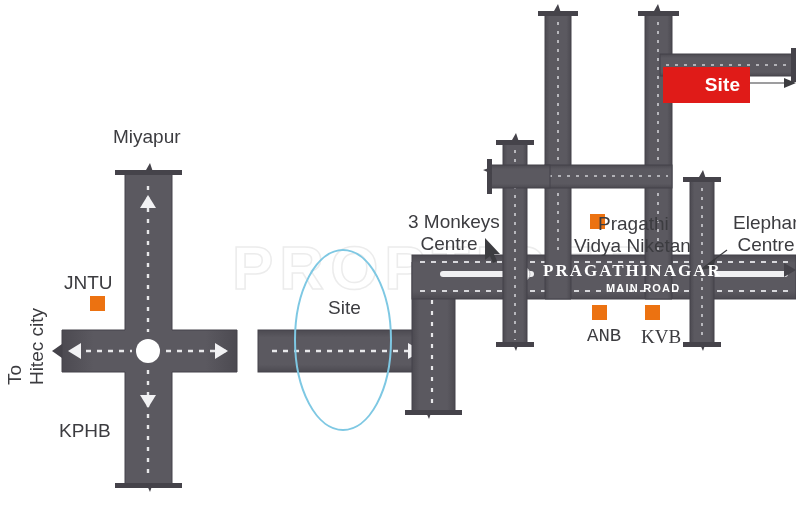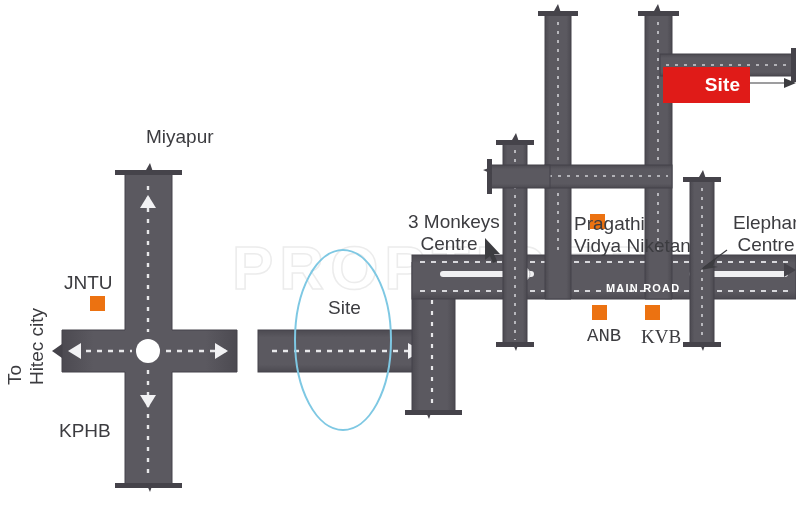--- a/index.html
+++ b/index.html
@@ -204,38 +204,39 @@
     </g>
   </svg>
 
   <div class="site-box" style="left:663px;top:67px;width:55px;height:36px;padding-left:32px;">Site</div>
 
   <div class="poi-sq" style="left:90px;top:296px;"></div>
   <div class="poi-sq" style="left:590px;top:214px;"></div>
   <div class="poi-sq" style="left:592px;top:305px;"></div>
   <div class="poi-sq" style="left:645px;top:305px;"></div>
 
-  <div class="lbl lbl-major" style="left:113px;top:126px;margin-left:33px;">Miyapur</div>
+  <div class="lbl lbl-major" style="left:113px;top:126px;">Miyapur</div>
 
   <div class="lbl lbl-major" style="left:64px;top:272px;">JNTU</div>
 
   <div class="vert-txt" style="left:4px;top:308px;">To<br>Hitec city</div>
 
   <div class="lbl lbl-major" style="left:59px;top:408px;margin-top:12px;">KPHB</div>
 
 
   <div class="lbl lbl-major" style="left:328px;top:297px;">Site</div>
 
   <div class="lbl lbl-mid lbl-center" style="left:408px;top:211px;width:82px;">3 Monkeys<br>Centre</div>
 
   <div class="lbl lbl-mid lbl-center" style="left:574px;top:213px;width:112px;text-align:left;">
-    <span style="display:inline-block;">Pragathi</span><br>Vidya Niketan
+    <span style="display:inline-block;margin-left:24px;">Pragathi</span><br>Vidya Niketan
   </div>
 
   <div class="lbl lbl-mid lbl-center" style="left:733px;top:212px;width:66px;">Elephant<br>Centre</div>
 
   <div class="lbl lbl-mid" style="left:587px;top:326px;font-family:Liberation Mono, monospace;">ANB</div>
 
   <div class="lbl lbl-mid" style="left:641px;top:326px;font-family:Liberation Serif, serif;">KVB</div>
 
+  <div class="roadname roadname-main" style="left:543px;top:261px;">PRAGATHINAGAR</div>
   <div class="roadname roadname-sub" style="left:578px;top:282px;">MAIN ROAD</div>
 
 </div>
 
 </body></html>

